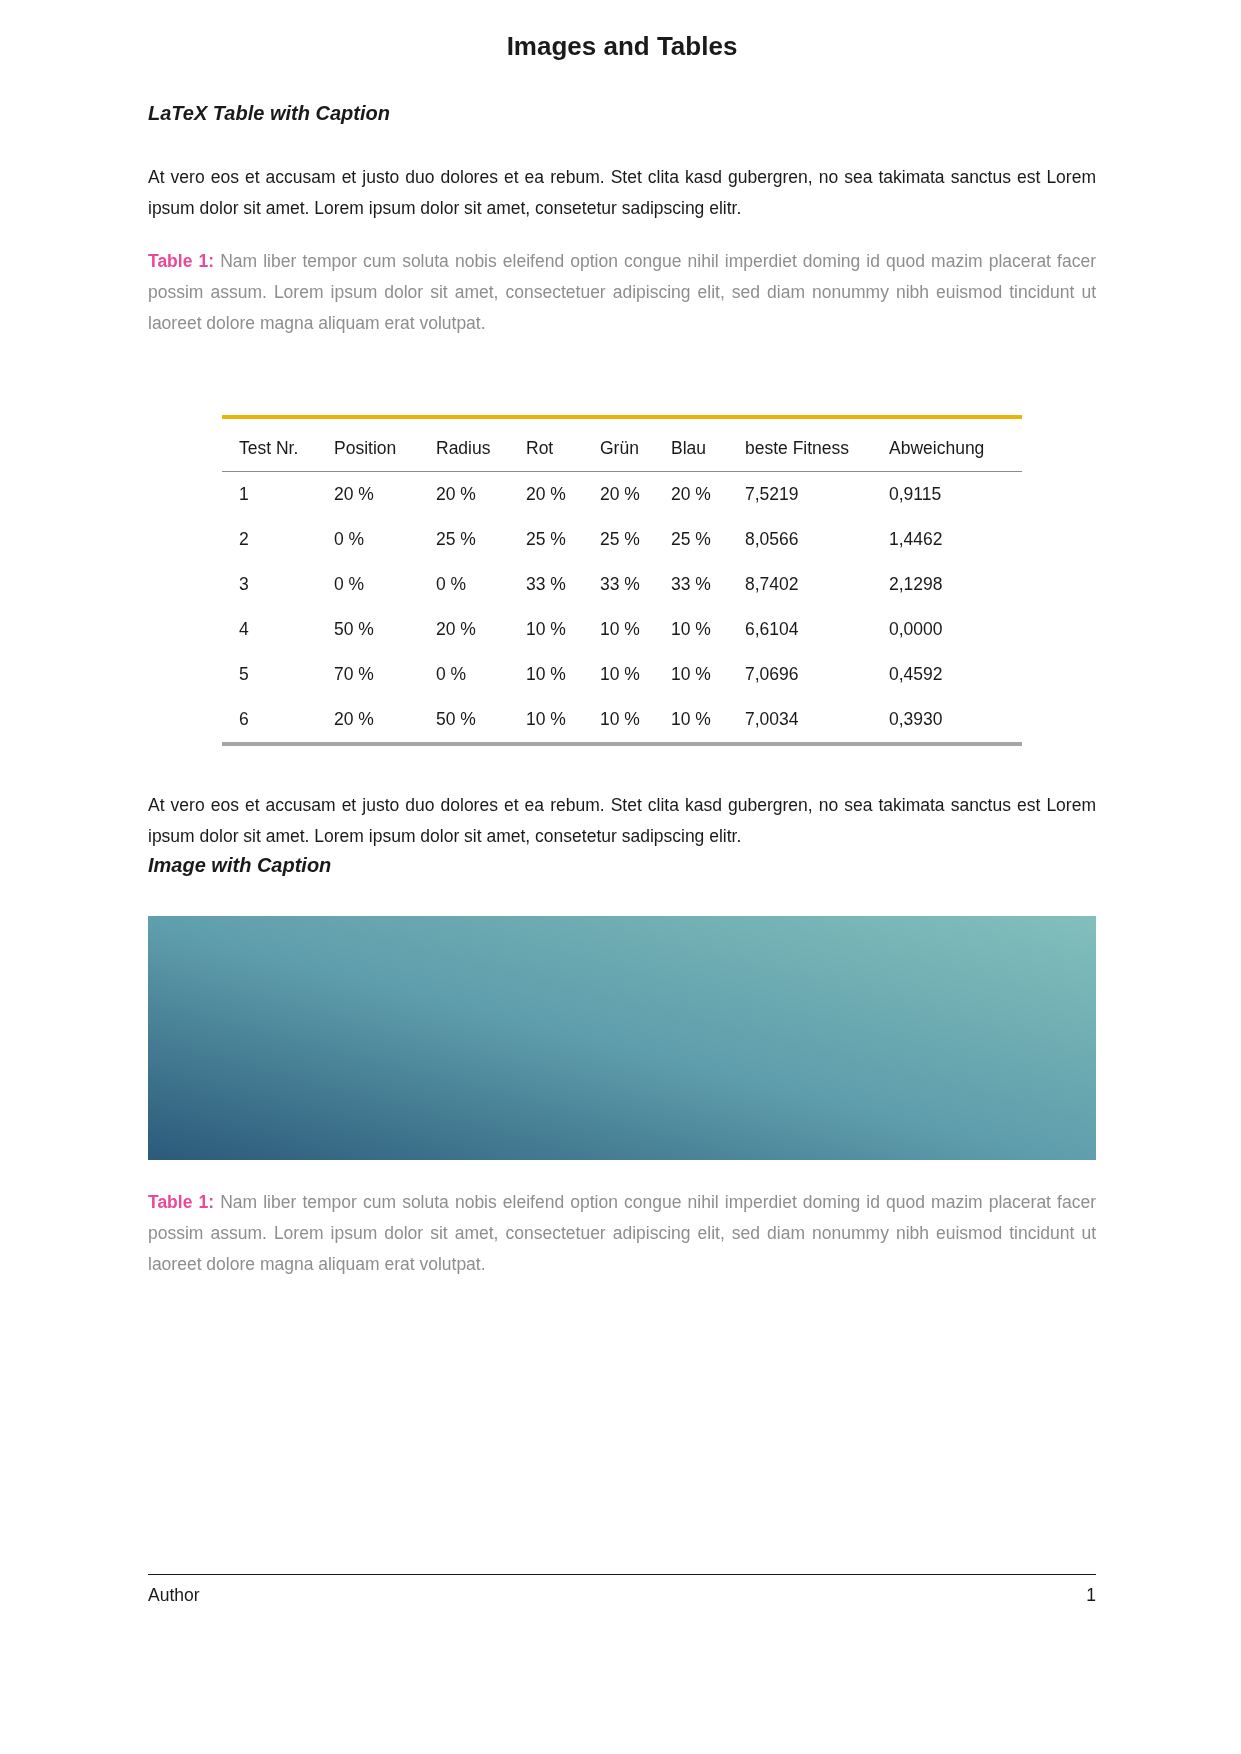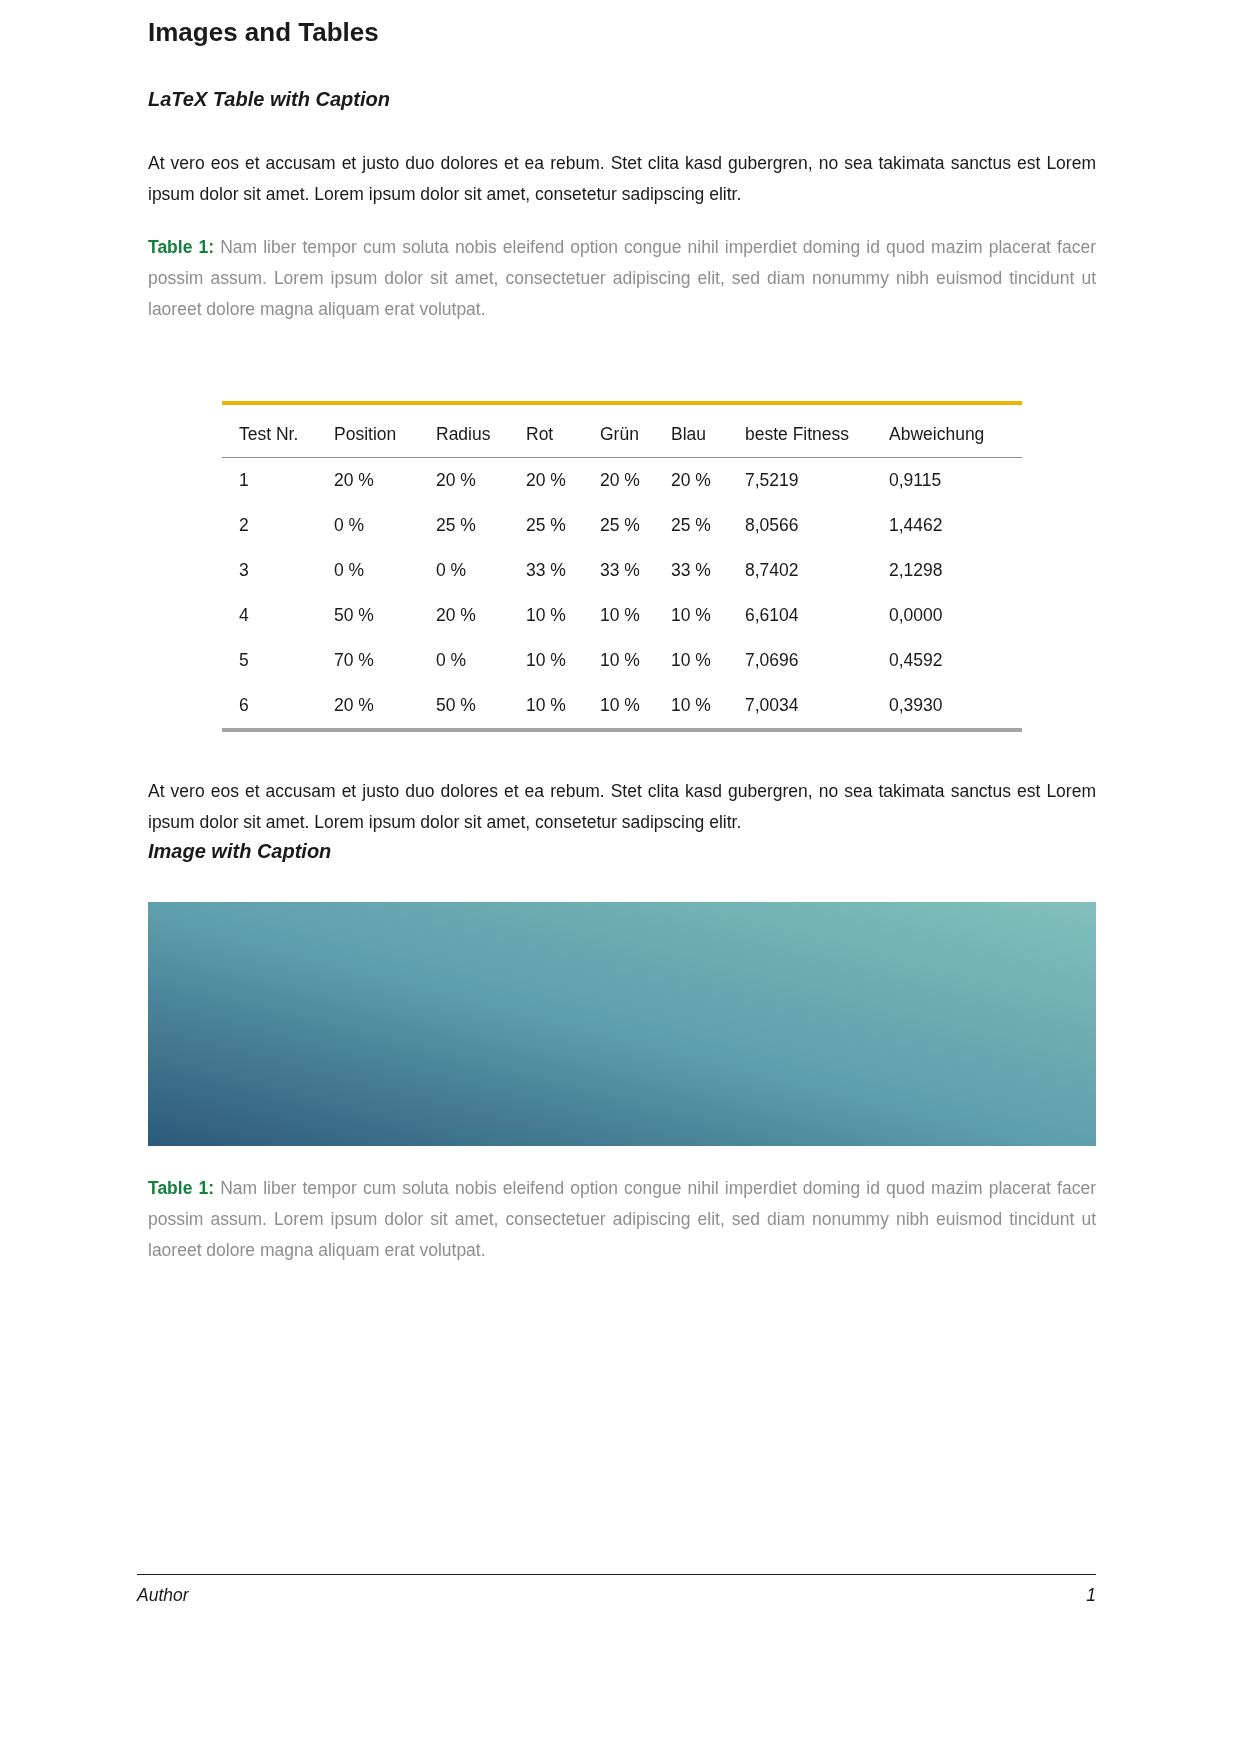--- a/index.html
+++ b/index.html
@@ -20,24 +20,25 @@
     justify-content: space-between;
     align-items: baseline;
     font-size: 17.5px;
     line-height: 20px;
     border-bottom: 1.5px solid #1a1a1a;
     padding-bottom: 7px;
   }
 
   
   h1.doc-title {
-    margin-top: 16px;
+    margin-top: 30px;
     font-size: 26px;
     line-height: 32px;
     font-weight: 700;
+    text-align: center;
   }
   h2.section-heading {
     font-size: 20px;
     line-height: 26px;
     font-weight: 700;
     font-style: italic;
   }
   .heading-table { margin-top: 38px; }
   .heading-image { }
 
@@ -50,21 +51,21 @@
   .par-1 { margin-top: 36px; }
   .par-2 { margin-top: 44px; }
 
   
   p.caption {
     font-size: 17.5px;
     line-height: 31px;
     text-align: justify;
     color: #8e8e8e;
   }
-  .caption .cap-label { color: #15803d; font-weight: 700; }
+  .caption .cap-label { color: #ec4899; font-weight: 700; }
   .table-caption { margin-top: 22px; }
   .figure-caption { margin-top: 27px; }
 
   
   table.results {
     width: 800px;
     margin: 76px auto 0 auto;
     border-collapse: collapse;
     table-layout: fixed;
     font-size: 17.5px;
@@ -89,30 +90,29 @@
   
   .figure-image {
     margin-top: 38px;
     width: 100%;
     height: 244px;
   }
 
   
   .page-footer {
     position: absolute;
-    left: 137px;
+    left: 148px;
     right: 145px;
     top: 1574px;
     border-top: 1.5px solid #1a1a1a;
     padding-top: 9px;
     display: flex;
     justify-content: space-between;
     font-size: 17.5px;
     line-height: 22px;
-    font-style: italic;
   }
 </style>
 </head>
 <body>
 
 <div class="content">
 
 
   <h1 class="doc-title">Images and Tables</h1>
 

